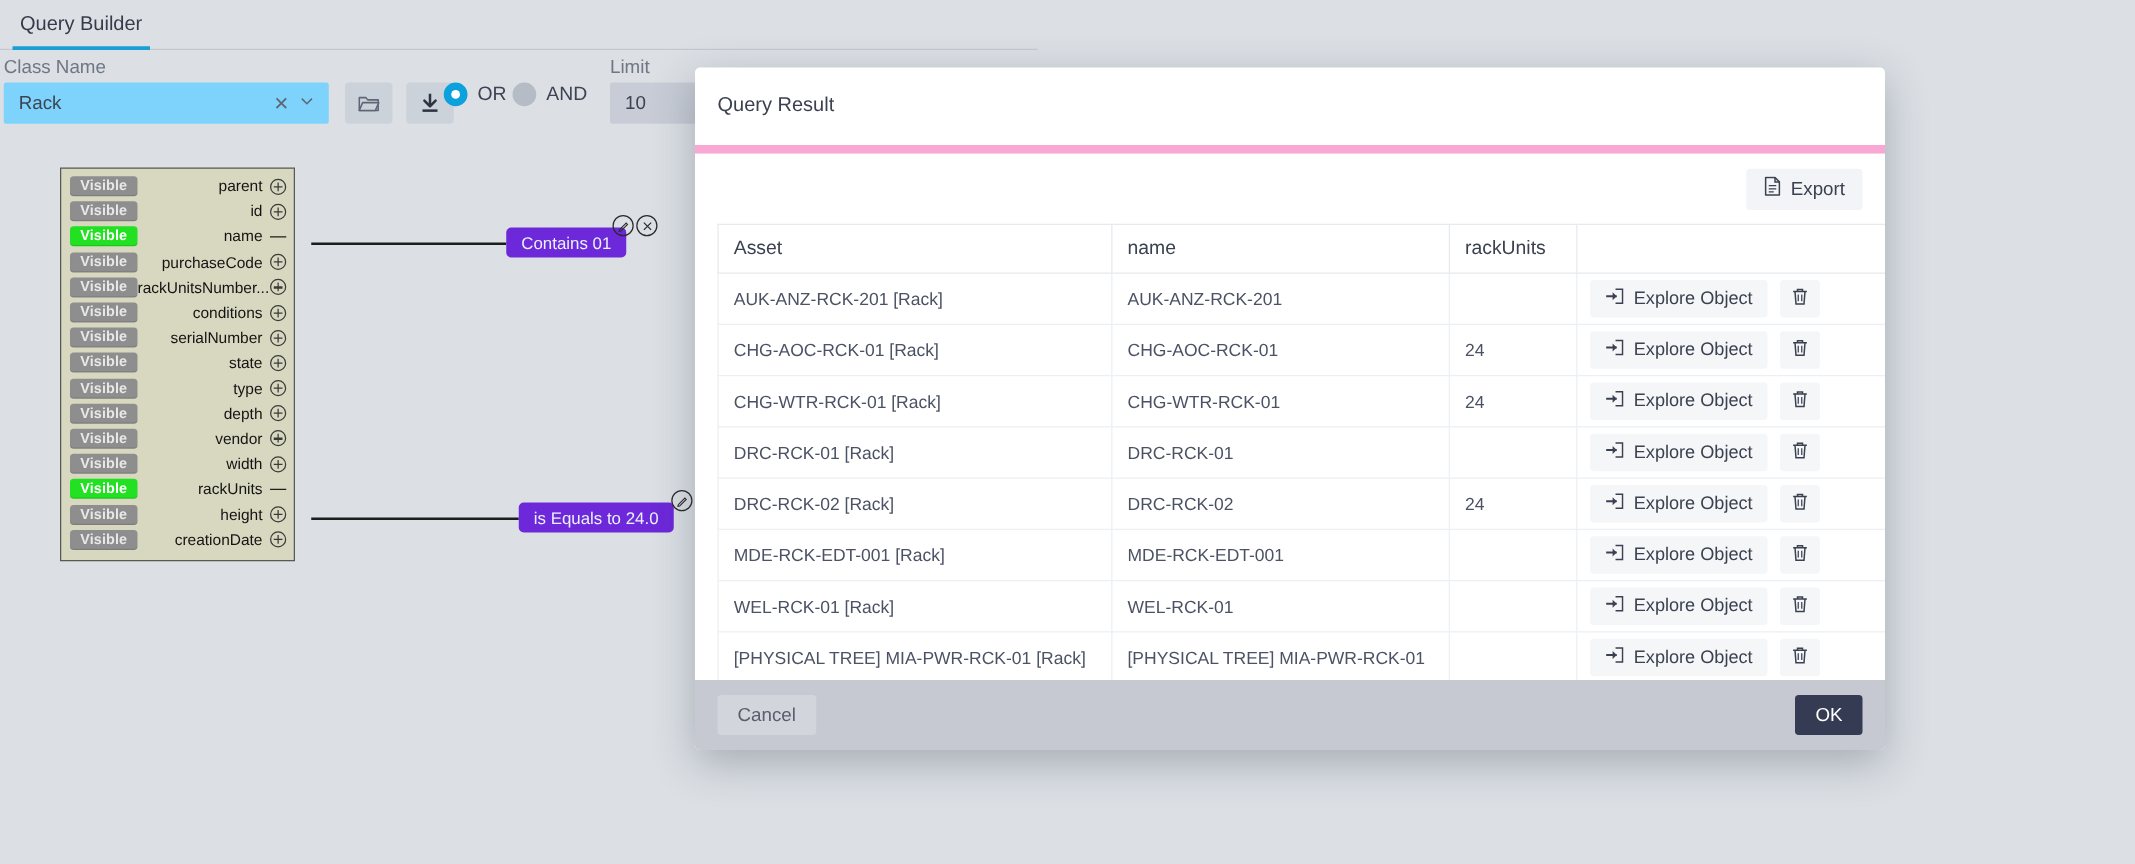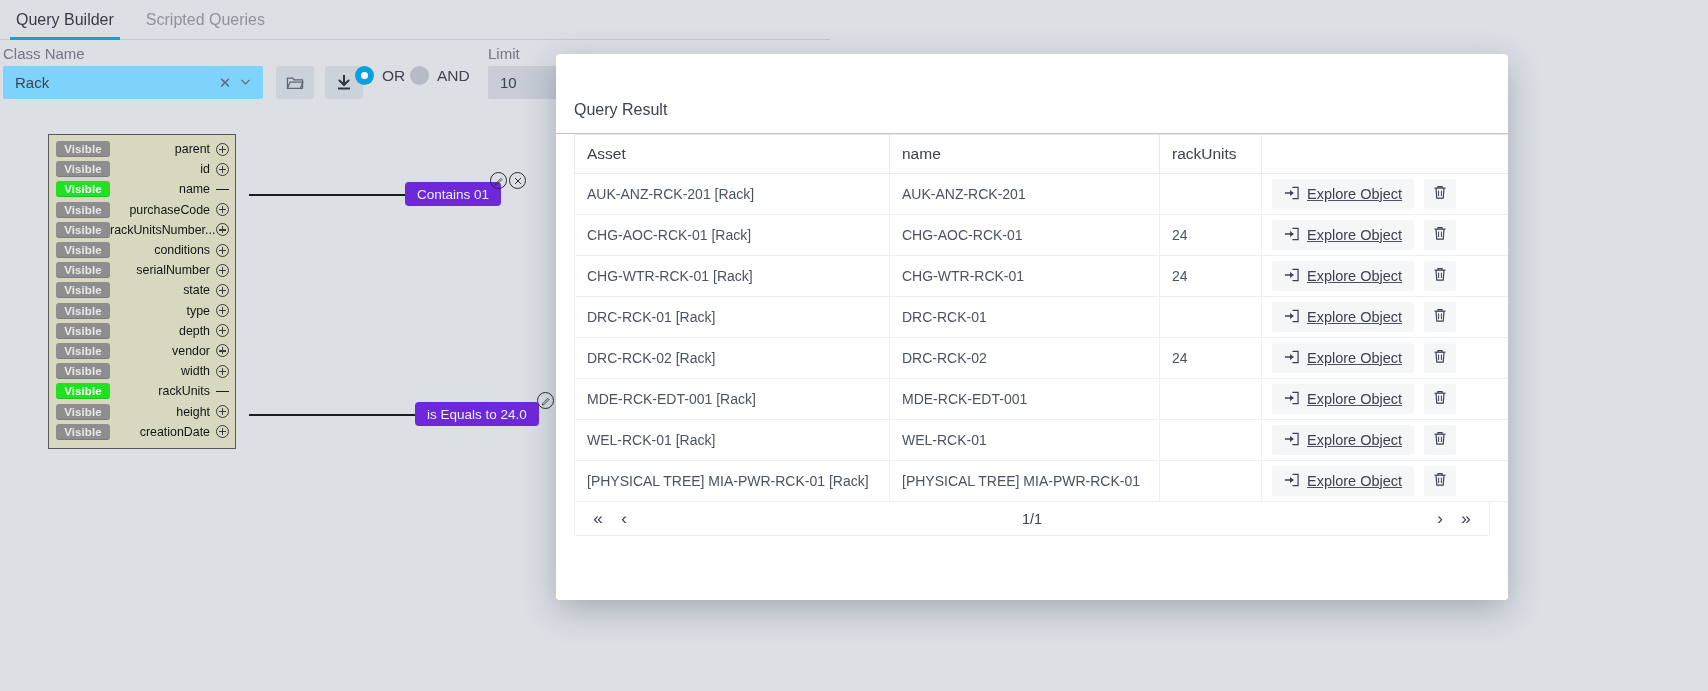--- a/index.html
+++ b/index.html
@@ -121,23 +121,23 @@
 
   
   .overlay { position: absolute; inset: 0; }
   .modal {
     position: absolute; left: 556px; top: 54px; width: 952px; height: 546px;
     background: #ffffff; border-radius: 4px;
     box-shadow: 0 10px 34px rgba(40,50,70,.30);
     display: flex; flex-direction: column; overflow: hidden;
   }
   .modal-head {
-    height: 48px; flex: none; display: flex; align-items: center;
-    padding: 0 18px; border-bottom: 1px solid #f9a8d4;
-    font-size: 16px; color: #3b4150; margin-top: 32px;
+    height: 69px; flex: none; display: flex; align-items: center;
+    padding: 0 18px; border-bottom: 7px solid #f9a8d4;
+    font-size: 16px; color: #3b4150;
   }
   .modal-body { flex: 1; background: #fff; padding: 0 18px; overflow: hidden; position: relative; }
   .exportrow { height: 56px; display: flex; align-items: center; justify-content: flex-end; }
   .exportbtn {
     display: flex; align-items: center; gap: 8px;
     height: 33px; padding: 0 14px; background: #f2f4f7; border-radius: 3px;
     font-size: 15px; color: #3b4150; cursor: pointer;
   }
 
   table.res { width: 100%; border-collapse: collapse; table-layout: fixed; padding-left: 26px; }
@@ -149,21 +149,21 @@
     font-size: 14px; color: #4b5264;
     padding: 9px 12px; border: 1px solid #eceff3; height: 41px;
     white-space: nowrap; overflow: hidden; text-overflow: ellipsis;
   }
   .col-asset { width: 315px; }
   .col-name  { width: 270px; }
   .col-ru    { width: 102px; }
   .col-act   { width: 255px; }
 
   .actcell { padding: 4px 10px !important; }
-  .actwrap { display: flex; align-items: center; gap: 10px; text-decoration: underline; }
+  .actwrap { display: flex; align-items: center; gap: 10px; }
   .exploreobj {
     display: flex; align-items: center; gap: 8px;
     height: 30px; padding: 0 12px; background: #f4f6f8; border-radius: 3px;
     font-size: 14.5px; color: #3b4150; cursor: pointer; white-space: nowrap;
   }
   .trashbtn {
     width: 32px; height: 30px; background: #f4f6f8; border-radius: 3px;
     display: flex; align-items: center; justify-content: center; cursor: pointer;
   }
 
@@ -191,23 +191,20 @@
   }
 </style>
 </head>
 <body>
 
 <div id="app">
 
   <div class="tabbar">
     <div class="tab active">
       <span>Query Builder</span>
-    </div>
-    <div class="tab">
-      <span>Scripted Queries</span>
     </div>
   </div>
 
   <div class="qbar">
     <div class="fieldlabel" style="left:3px; top:1px;">Class Name</div>
     <div class="classwrap">
       <span class="val">Rack</span>
       <span class="ctrlicon">✕</span>
       <span class="ctrlicon">
         <svg width="13" height="13" viewBox="0 0 16 16">
@@ -365,20 +362,32 @@
     </div>
   </div>
 
   <div class="overlay">
     <div class="modal">
       <div class="modal-head">
         <span>Query Result</span>
       </div>
 
       <div class="modal-body">
+        <div class="exportrow">
+          <div class="exportbtn">
+            <span>
+              <svg width="14" height="16" viewBox="0 0 14 16">
+                  <path d="M1.5 1 H9 L12.5 4.5 V15 H1.5 Z" fill="none" stroke="#3b4150" stroke-width="1.2" stroke-linejoin="round"></path>
+                  <path d="M9 1 V4.5 H12.5" fill="none" stroke="#3b4150" stroke-width="1.2"></path>
+                  <path d="M4 7.5 H10 M4 10 H10 M4 12.5 H8" stroke="#3b4150" stroke-width="1"></path>
+                </svg>
+            </span>
+            <span>Export</span>
+          </div>
+        </div>
 
         <table class="res">
           <thead>
             <tr>
               <th class="col-asset">Asset</th>
               <th class="col-name">name</th>
               <th class="col-ru">rackUnits</th>
               <th class="col-act"></th>
             </tr>
           </thead>
@@ -588,15 +597,23 @@
 
         <div class="pager">
           <span class="pgbtn">«</span>
           <span class="pgbtn">‹</span>
           <span class="pgcenter">1/1</span>
           <span class="pgbtn">›</span>
           <span class="pgbtn">»</span>
         </div>
       </div>
 
+      <div class="modal-foot">
+        <div class="cancelbtn">
+          <span>Cancel</span>
+        </div>
+        <div class="okbtn">
+          <span>OK</span>
+        </div>
+      </div>
     </div>
   </div>
 </div>
 
 </body></html>

